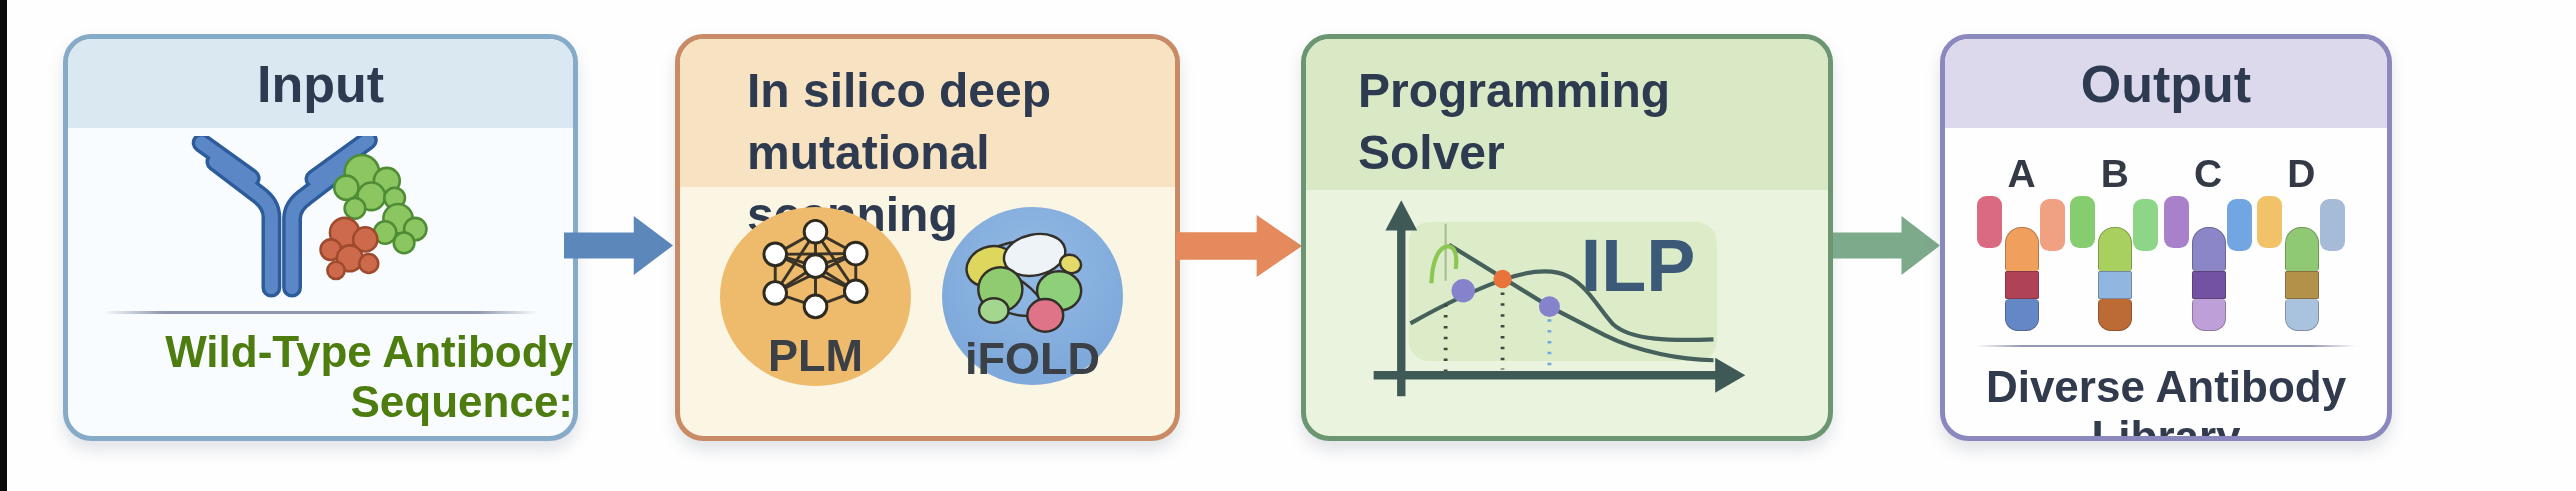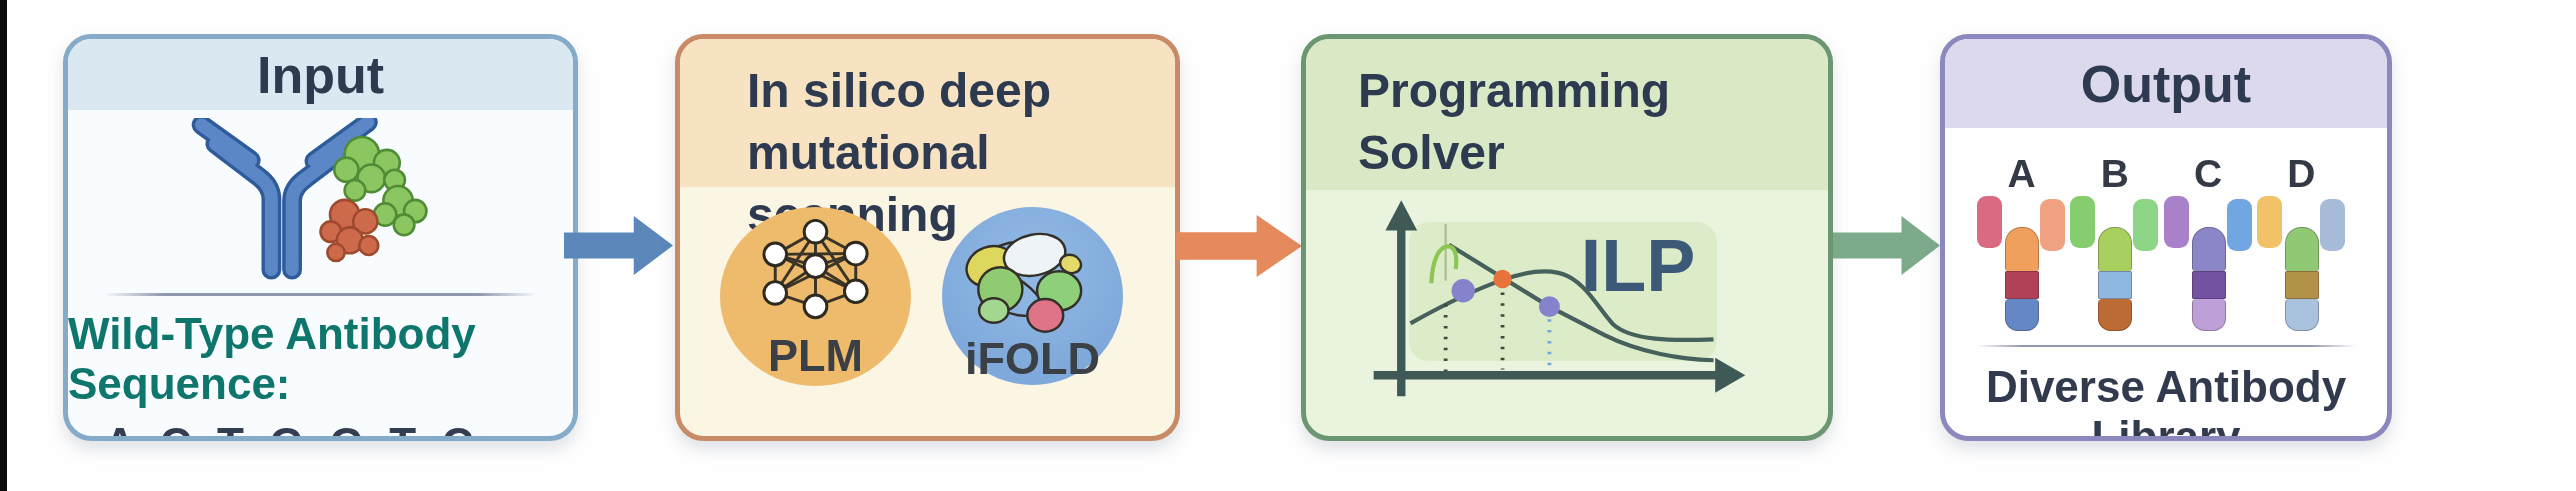--- a/index.html
+++ b/index.html
@@ -13,41 +13,41 @@
   .panel{
     position:absolute;top:34px;height:407px;border-radius:28.5px;box-sizing:border-box;
     overflow:hidden;box-shadow:0 8.4px 15px rgba(95,105,125,.18);
   }
   .panel-input {left:63px;  width:515px;border:5.9px solid var(--border-input); background:var(--body-input);}
   .panel-scan  {left:675px; width:505px;border:5.9px solid var(--border-scan);  background:var(--body-scan);}
   .panel-solver{left:1301px;width:532px;border:5.9px solid var(--border-solver);background:var(--body-solver);}
   .panel-output{left:1940px;width:452px;border:5.9px solid var(--border-output);background:var(--body-output);}
 
   .panel-head{font-weight:700;color:var(--title-ink);box-sizing:border-box;}
-  .panel-input .panel-head{height:71px;background:var(--head-input);display:flex;align-items:center;justify-content:center;font-size:52px;}
+  .panel-input .panel-head{height:89px;background:var(--head-input);display:flex;align-items:center;justify-content:center;font-size:52px;}
   .panel-scan .panel-head{height:148px;background:var(--head-scan);font-size:48px;line-height:62px;padding:21px 0 14px 67px;}
   .panel-solver .panel-head{height:151px;background:var(--head-solver);font-size:48px;line-height:62px;padding:21px 0 0 52px;}
   .panel-output .panel-head{height:89px;background:var(--head-output);display:flex;align-items:center;justify-content:center;font-size:52px;}
   .panel-body{position:relative;}
 
   
   .flow-arrow{
     position:absolute;
     clip-path:polygon(0% 28%,64% 28%,64% 0%,100% 50%,64% 100%,64% 72%,0% 72%);
   }
   .arrow-1{left:564px;top:216px;width:109px;height:59px;background:var(--arrow-blue);}
   .arrow-2{left:1176px;top:215px;width:126px;height:62px;background:var(--arrow-orange);}
   .arrow-3{left:1833px;top:216px;width:107px;height:59px;background:var(--arrow-green);}
 
   
   .input-body{display:flex;flex-direction:column;align-items:center;}
   .antibody-art{margin-top:8.4px;}
   .divider{height:2.5px;width:86%;margin:6.7px auto 0;border-radius:1.7px;
     background:linear-gradient(to right,rgba(125,134,160,0),rgba(125,134,160,.85) 14%,rgba(125,134,160,.85) 86%,rgba(125,134,160,0));}
-  .wt-caption{margin-top:13.4px;font-size:44px;font-weight:700;color:#0f766e;text-align:left;}
+  .wt-caption{margin-top:13.4px;font-size:44px;font-weight:700;color:#4d7c0f;text-align:right;}
   .wt-seq{margin-top:10px;font-size:44px;font-weight:700;letter-spacing:6.7px;color:#333e52;text-align:center;}
 
   
   .scan-body{height:242px;}
   .badge{position:absolute;border-radius:50%;display:flex;flex-direction:column;align-items:center;}
   .badge-plm{left:40px;top:20px;width:191px;height:179px;background:var(--plm-bg);}
   .badge-ifold{left:262px;top:20px;width:181px;height:178px;
     background:radial-gradient(circle at 50% 35%,#93bbe6 0%,var(--ifold-bg) 70%);}
   .badge svg{margin-top:11.7px;}
   .badge-label{font-size:45px;font-weight:700;color:#3a4046;margin-top:0px;}

